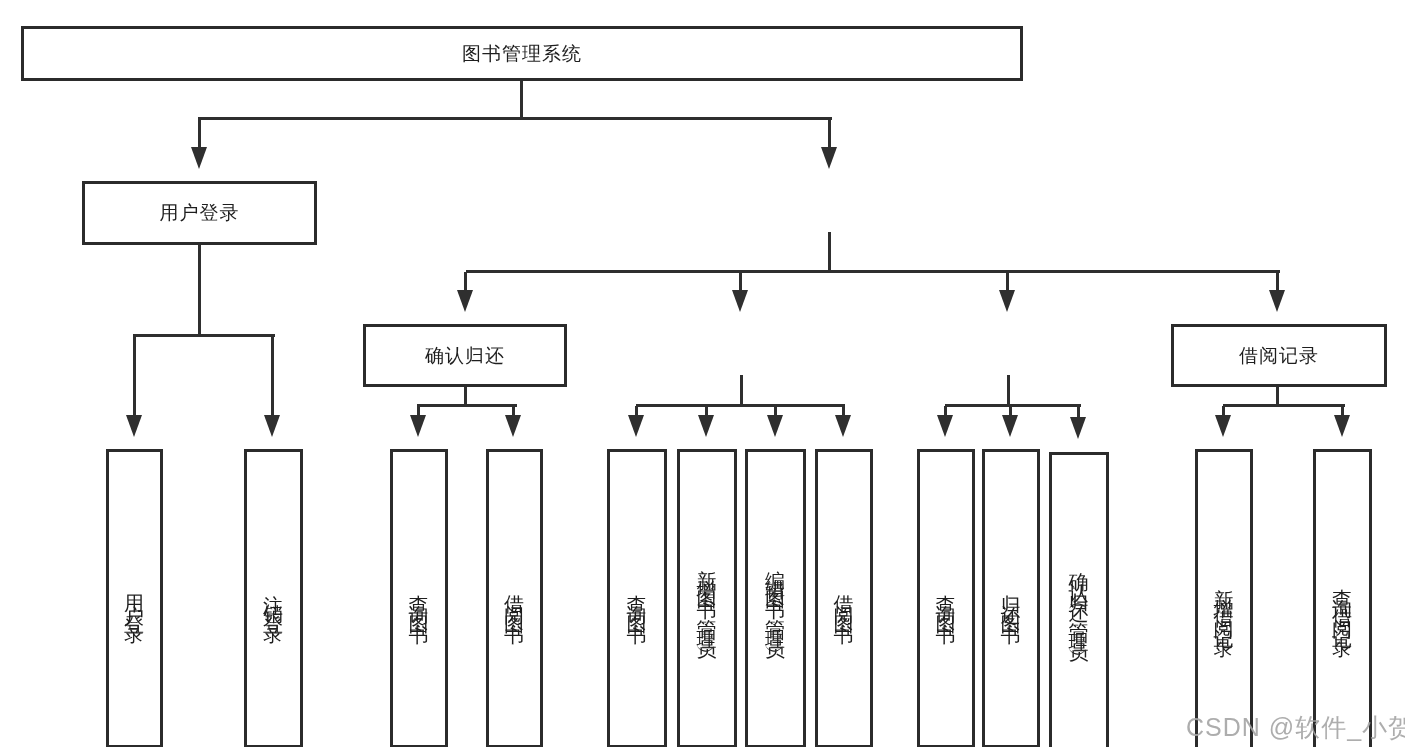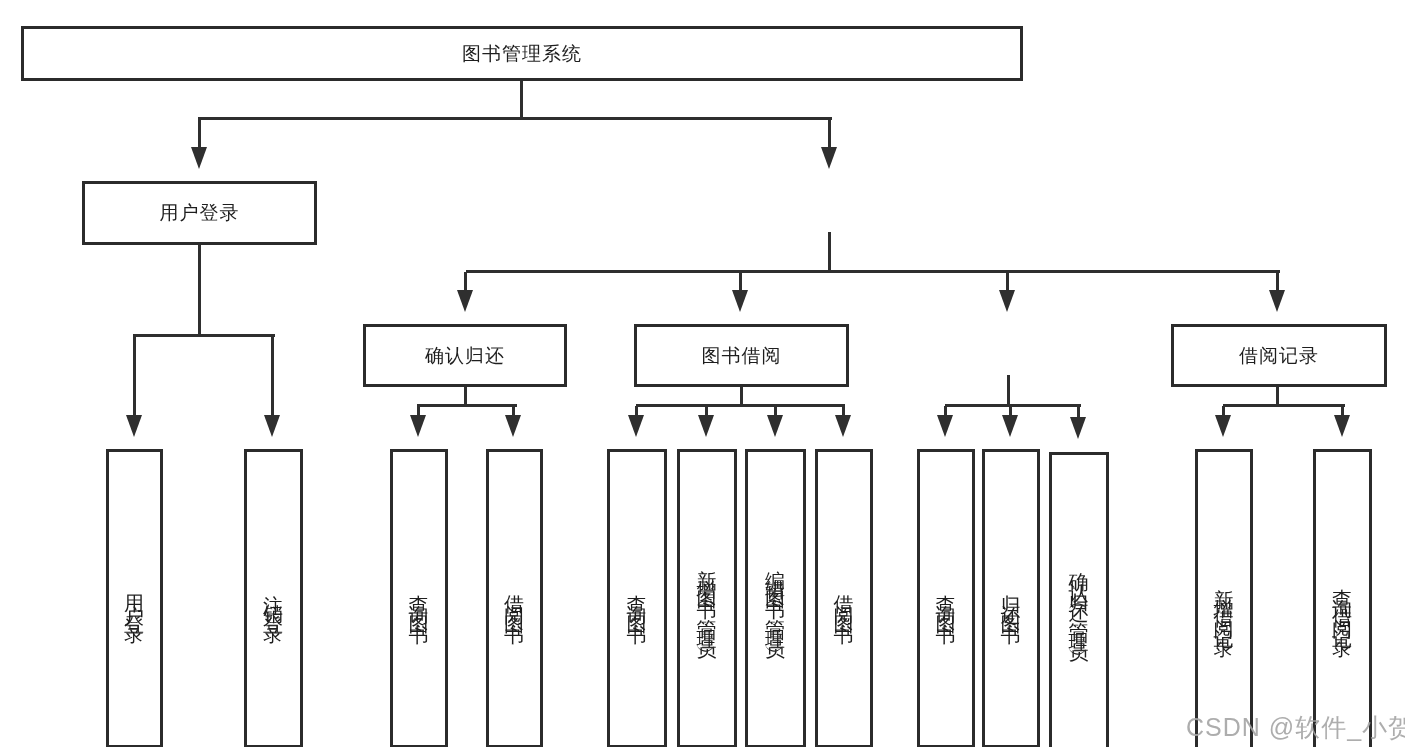--- a/index.html
+++ b/index.html
@@ -104,21 +104,20 @@
   <div class="ln" style="left:1222px;top:406px;width:3px;height:10px"></div>
   <div class="arr" style="left:1215px;top:415px"></div>
   <div class="ln" style="left:1341px;top:406px;width:3px;height:10px"></div>
   <div class="arr" style="left:1334px;top:415px"></div>
 
   <div class="box h" style="left:21px;top:14px;width:1002px;height:55px">图书管理系统</div>
 
   <div class="box h" style="left:82px;top:169px;width:235px;height:64px">用户登录</div>
 
   <div class="box h" style="left:363px;top:312px;width:204px;height:63px">确认归还</div>
-  <div class="box h" style="left:634px;top:312px;width:215px;height:63px">图书借阅</div>
   <div class="box h" style="left:1171px;top:312px;width:216px;height:63px">借阅记录</div>
 
   <div class="box v" style="left:106px;top:437px;width:57px;height:299px">用户登录</div>
   <div class="box v" style="left:244px;top:437px;width:59px;height:299px">注销登录</div>
 
   <div class="box v" style="left:390px;top:437px;width:58px;height:299px">查询图书</div>
   <div class="box v" style="left:486px;top:437px;width:57px;height:299px">借阅图书</div>
 
   <div class="box v" style="left:607px;top:437px;width:60px;height:299px">查询图书</div>
   <div class="box v" style="left:677px;top:437px;width:60px;height:299px">新增图书（管理员）</div>

